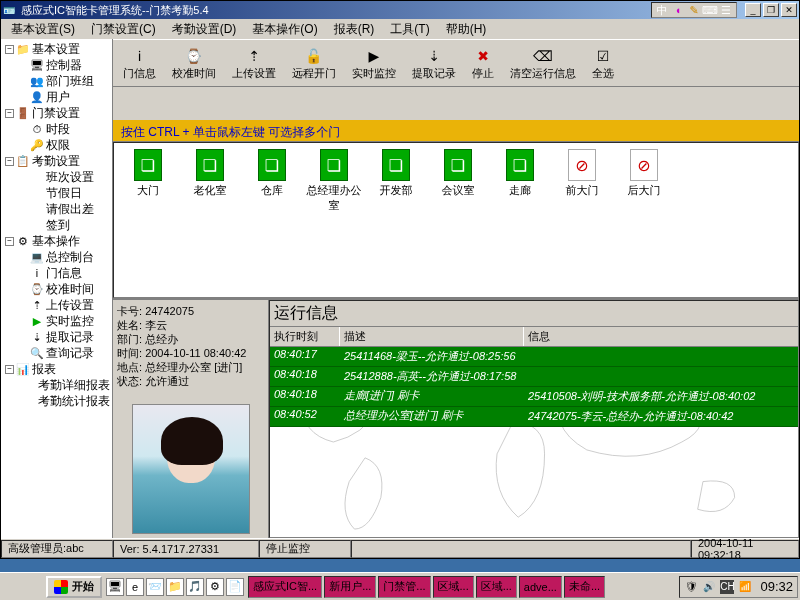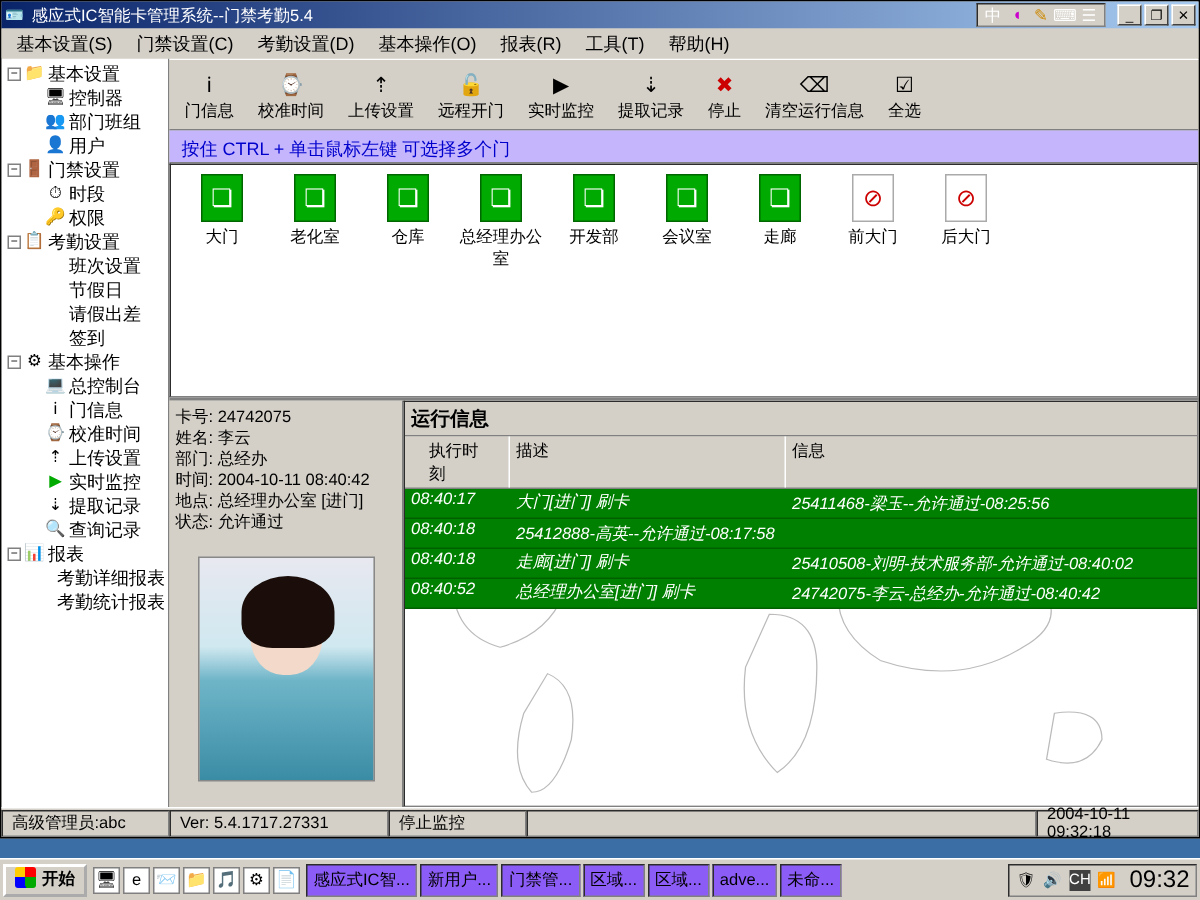--- a/index.html
+++ b/index.html
@@ -20,62 +20,62 @@
 .main-area { flex: 1; display: flex; overflow: hidden; }
 .tree-panel { width: 112px; background: #fff; border-right: 1px solid #808080; overflow: auto; font-size: 12px; padding: 2px; }
 .tree ul { list-style: none; padding-left: 14px; }
 .tree > ul { padding-left: 2px; }
 .tree li { white-space: nowrap; line-height: 16px; }
 .tree .node { display: flex; align-items: center; gap: 2px; cursor: pointer; }
 .tree .exp { width: 9px; height: 9px; border: 1px solid #808080; display: inline-flex; align-items: center; justify-content: center; font-size: 8px; line-height: 1; background: #fff; }
 .tree .noexp { width: 9px; display: inline-block; }
 .tree .ticon { width: 14px; height: 14px; display: inline-flex; align-items: center; justify-content: center; font-size: 11px; }
 .right-panel { flex: 1; display: flex; flex-direction: column; background: #d4d0c8; }
-.hint-bar { height: 22px; background: #c4b5fd; padding: 4px 8px; font-size: 12px; color: #0000cc; border-bottom: 1px solid #808080; }
+.hint-bar { height: 22px; background: #eab308; padding: 4px 8px; font-size: 12px; color: #0000cc; border-bottom: 1px solid #808080; margin-top: 33px; }
 .doors-area { height: 156px; background: #fff; border: 1px inset #808080; padding: 6px; display: flex; gap: 6px; align-items: flex-start; margin: 0; }
 .door { width: 56px; display: flex; flex-direction: column; align-items: center; font-size: 11px; text-align: center; cursor: pointer; }
 .door .door-icon { width: 28px; height: 32px; background: #0a0; border: 1px solid #060; display: flex; align-items: center; justify-content: center; color: #fff; font-size: 16px; }
 .door.restricted .door-icon { background: #fff; border: 1px solid #aaa; color: #c00; }
 .door .door-label { margin-top: 2px; }
 .mid-row { flex: 1; display: flex; overflow: hidden; border-top: 2px solid #808080; }
 .info-panel { width: 156px; background: #d4d0c8; padding: 4px; font-size: 11px; display: flex; flex-direction: column; border-right: 1px solid #808080; }
 .info-panel .kv { line-height: 14px; white-space: nowrap; }
 .photo { margin-top: 16px; width: 118px; height: 150px; align-self: center; background: linear-gradient(180deg, #e8e8f0 0%, #d0e8f0 40%, #6fb5c8 55%, #3a8ca5 100%); border: 1px solid #888; position: relative; }
 .photo::before { content:""; position:absolute; top:22px; left:34px; width:48px; height:56px; border-radius:50% 50% 45% 45%; background: #f2d9c9; }
 .photo::after { content:""; position:absolute; top:12px; left:28px; width:62px; height:48px; border-radius: 60% 60% 40% 40%; background: #1a0d0a; }
 .log-panel { flex: 1; display: flex; flex-direction: column; background: #fff; border: 1px inset #808080; position: relative; }
-.log-title { background: #d4d0c8; font-size: 13px; padding: 2px 4px; border-bottom: 1px solid #808080; font-weight: bold; }
+.log-title { background: #d4d0c8; font-size: 16px; padding: 2px 4px; border-bottom: 1px solid #808080; }
 .log-head { display: flex; background: #d4d0c8; font-size: 11px; border-bottom: 1px solid #808080; }
-.log-head .c1 { width: 70px; padding: 2px 16px; border-right: 1px solid #fff; }
+.log-head .c1 { width: 70px; padding: 2px 4px; border-right: 1px solid #fff; }
 .log-head .c2 { width: 184px; padding: 2px 4px; border-right: 1px solid #fff; }
 .log-head .c3 { flex: 1; padding: 2px 4px; }
 .log-rows { position: relative; flex: 1; overflow: hidden; font-style: italic; }
 .map-bg { position: absolute; inset: 0; background: #fff; }
 .map-bg svg { width: 100%; height: 100%; }
 .log-row { display: flex; background: #008000; color: #fff; font-size: 11px; border-bottom: 1px solid #006000; position: relative; z-index: 1; }
 .log-row .c1 { width: 70px; padding: 1px 4px; }
 .log-row .c2 { width: 184px; padding: 1px 4px; }
 .log-row .c3 { flex: 1; padding: 2px 4px; }
 .statusbar { height: 20px; background: #d4d0c8; border-top: 1px solid #fff; display: flex; font-size: 11px; align-items: center; }
 .statusbar .pane { border: 1px inset #808080; padding: 1px 6px; height: 18px; display: flex; align-items: center; }
 .statusbar .p1 { width: 112px; }
 .statusbar .p2 { width: 146px; }
 .statusbar .p3 { width: 92px; }
 .statusbar .flex { flex: 1; border: 1px inset #808080; height: 18px; }
 .statusbar .p4 { width: 108px; }
 .taskbar { position: absolute; bottom: 0; left: 0; width: 800px; height: 28px; background: #d4d0c8; border-top: 1px solid #fff; display: flex; align-items: center; font-size: 11px; padding: 0 2px; }
-.start-btn { height: 22px; padding: 0 6px; background: #d4d0c8; border: 2px outset #fff; display: flex; align-items: flex-start; gap: 4px; font-weight: bold; cursor: pointer; }
+.start-btn { height: 22px; padding: 0 6px; background: #d4d0c8; border: 2px outset #fff; display: flex; align-items: center; gap: 4px; font-weight: bold; cursor: pointer; margin-left: 44px; }
 .start-btn .flag { width: 14px; height: 14px; background: conic-gradient(#f00 0 25%, #0a0 0 50%, #00f 0 75%, #fc0 0); border-radius: 2px; }
 .ql { display: flex; gap: 2px; margin-left: 4px; }
 .ql .q { width: 18px; height: 18px; border: 1px solid #808080; background: #fff; display: flex; align-items: center; justify-content: center; cursor: pointer; font-size: 11px; }
 .task-btns { display: flex; gap: 2px; margin-left: 4px; flex: 1; overflow: hidden; }
-.task-btn { height: 22px; padding: 0 4px; border: 1px inset #808080; background: #8b5cf6; display: flex; align-items: center; gap: 2px; cursor: pointer; max-width: 110px; overflow: hidden; white-space: nowrap; }
+.task-btn { height: 22px; padding: 0 4px; border: 1px inset #808080; background: #be185d; display: flex; align-items: center; gap: 2px; cursor: pointer; max-width: 110px; overflow: hidden; white-space: nowrap; }
 .tray { display: flex; align-items: center; gap: 4px; border: 1px inset #808080; padding: 0 4px; height: 22px; }
 .tray .ti { width: 14px; height: 14px; display: flex; align-items: center; justify-content: center; font-size: 10px; }
-.tray .clock { font-size: 16px; margin-left: 4px; }
+.tray .clock { font-size: 13px; margin-left: 4px; }
 .extra-tray { position: absolute; top: 1px; right: 62px; display: flex; gap: 2px; align-items: center; background: #d4d0c8; border: 1px inset #808080; padding: 0 3px; height: 16px; }
 .extra-tray .xi { width: 14px; height: 14px; font-size: 11px; display: flex; align-items: center; justify-content: center; }
 </style>
 </head>
 <body>
 
 <div class="desktop">
   <div class="app-window">
     <div class="titlebar">
       <span class="title-icon">🪪</span>
@@ -386,21 +386,20 @@
                   <path d="M90,140 q20,10 15,50 q-10,40 -25,40 q-15,-20 -5,-60z"></path>
                   <path d="M210,50 q30,-10 40,10 q5,20 -15,25 q-30,5 -25,-35z"></path>
                   <path d="M230,95 q30,0 30,40 q0,60 -25,80 q-25,-30 -20,-80z"></path>
                   <path d="M280,50 q70,-20 120,20 q20,30 -10,50 q-40,30 -90,10 q-40,-30 -20,-80z"></path>
                   <path d="M410,170 q30,-5 30,20 q-10,25 -35,15z"></path>
                 </g>
                   </svg>
               </div>
             <div class="log-row">
                   <div class="c1">08:40:17</div>
-                  <div class="c2">大门[进门] 刷卡</div>
                   <div class="c3">25411468-梁玉--允许通过-08:25:56</div>
                 </div>
                 <div class="log-row">
                   <div class="c1">08:40:18</div>
                   <div class="c3">25412888-高英--允许通过-08:17:58</div>
                 </div>
                 <div class="log-row">
                   <div class="c1">08:40:18</div>
                   <div class="c2">走廊[进门] 刷卡</div>
                   <div class="c3">25410508-刘明-技术服务部-允许通过-08:40:02</div>

